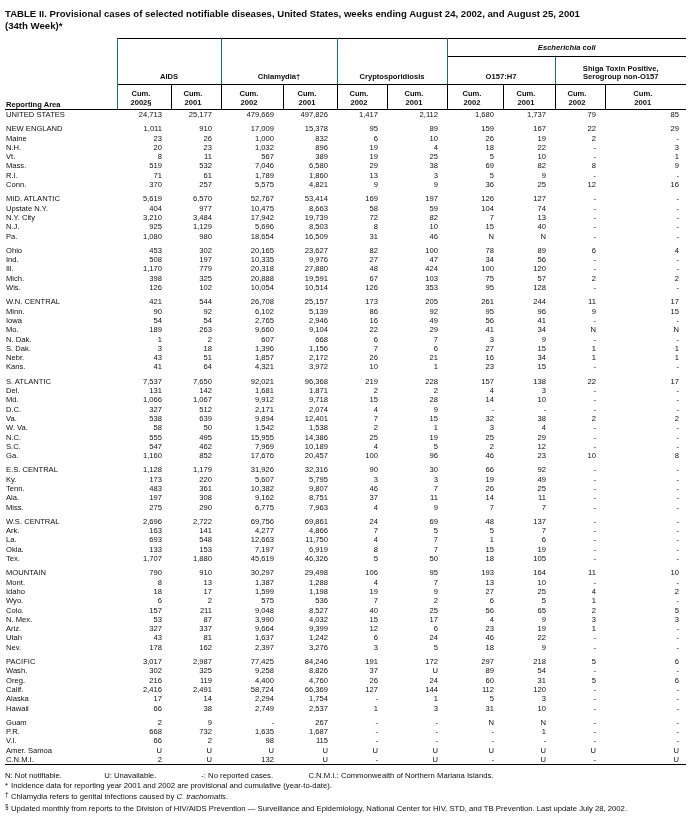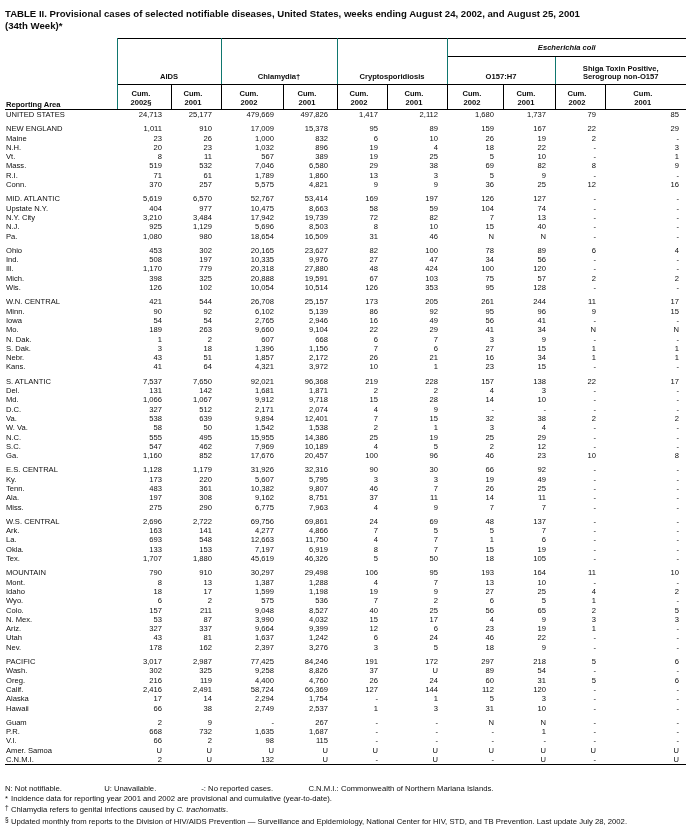--- a/index.html
+++ b/index.html
@@ -24,21 +24,21 @@
   .cum{line-height:9px;white-space:pre-line;padding-bottom:2px;padding-right:6px;text-align:center;}
   .ra-label{text-align:left;padding-left:1px;padding-bottom:0;}
   
   tbody td{font-size:7.6px;line-height:9.3px;}
   tbody td.area{text-align:left;padding-left:1px;}
   tbody td.num{text-align:right;padding-right:9px;}
   tbody td.num:last-child{padding-right:7px;}
   tr.spacer td{height:5px;line-height:5px;}
   tbody tr:last-child td{border-bottom:1.5px solid #000;}
   
-  .foot{margin-top:19px;font-size:7.7px;line-height:9.6px;}
+  .foot{margin-top:6px;font-size:7.7px;line-height:9.6px;}
   .legend span{display:inline-block;}
   .legend span:nth-child(1){width:97px;}
   .legend span:nth-child(2){width:95px;}
   .legend span:nth-child(3){width:105px;}
   .fn{padding-left:9px;text-indent:-9px;}
   .fn.just{text-align:justify;}
   .fn .mk{display:inline-block;width:6px;text-indent:0;font-size:6.5px;vertical-align:2px;}
   .fn.star .mk{font-size:7.7px;vertical-align:0;}
   .fn i{font-style:italic;}
 </style>

